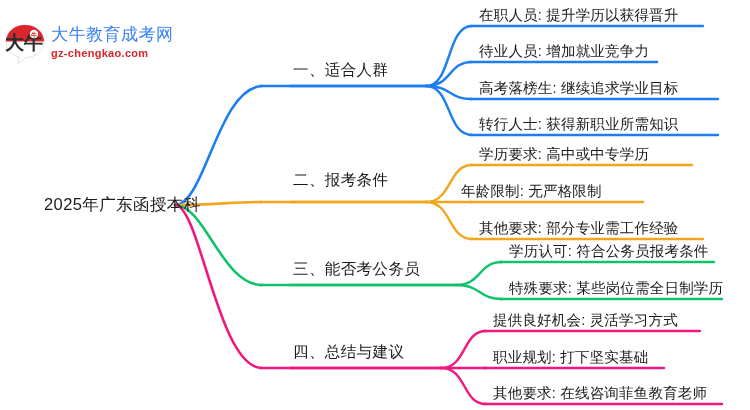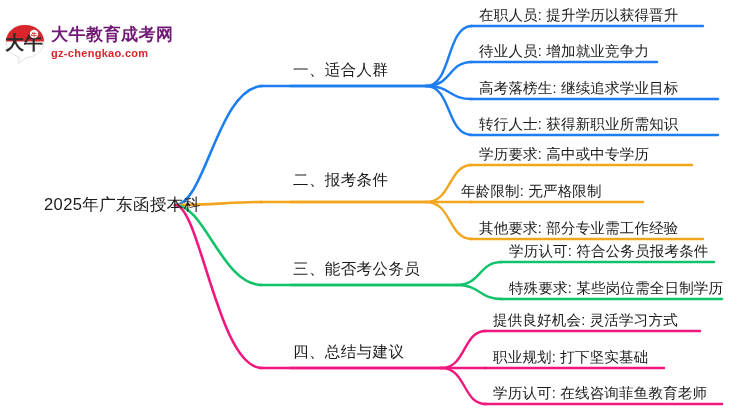--- a/index.html
+++ b/index.html
@@ -32,22 +32,22 @@
     height: 44px;
   }
   #logo-text-wrap {
     position: absolute;
     left: 48px;
     top: 4px;
     width: 140px;
   }
   .logo-title {
     font-size: 17px;
-    font-weight: bold;
-    color: #701a75;
+    font-weight: normal;
+    color: #3b82f6;
     letter-spacing: 0.5px;
     line-height: 22px;
     white-space: nowrap;
   }
   .logo-sub {
     font-size: 11px;
     font-weight: bold;
     color: #d8262b;
     letter-spacing: 0.3px;
     line-height: 15px;
@@ -172,15 +172,15 @@
 
   <div class="node-label leaf-label" style="left:479px; top:147px;">学历要求: 高中或中专学历</div>
   <div class="node-label leaf-label" style="left:461px; top:184px;">年龄限制: 无严格限制</div>
   <div class="node-label leaf-label" style="left:479px; top:221px;">其他要求: 部分专业需工作经验</div>
 
   <div class="node-label leaf-label" style="left:509px; top:244px;">学历认可: 符合公务员报考条件</div>
   <div class="node-label leaf-label" style="left:509px; top:281px;">特殊要求: 某些岗位需全日制学历</div>
 
   <div class="node-label leaf-label" style="left:493px; top:313px;">提供良好机会: 灵活学习方式</div>
   <div class="node-label leaf-label" style="left:493px; top:350px;">职业规划: 打下坚实基础</div>
-  <div class="node-label leaf-label" style="left:493px; top:386px;">学历认可: 在线咨询菲鱼教育老师</div>
+  <div class="node-label leaf-label" style="left:493px; top:386px;">其他要求: 在线咨询菲鱼教育老师</div>
 
 </div>
 
 </body></html>

